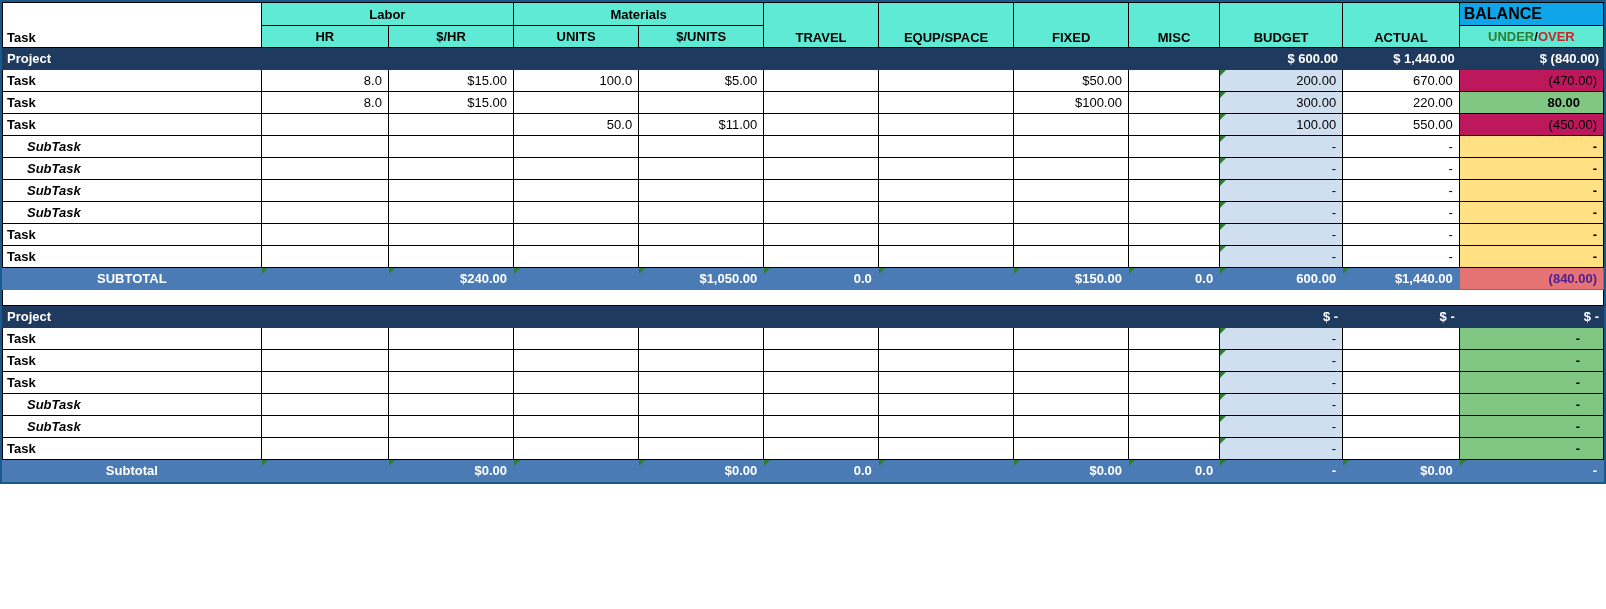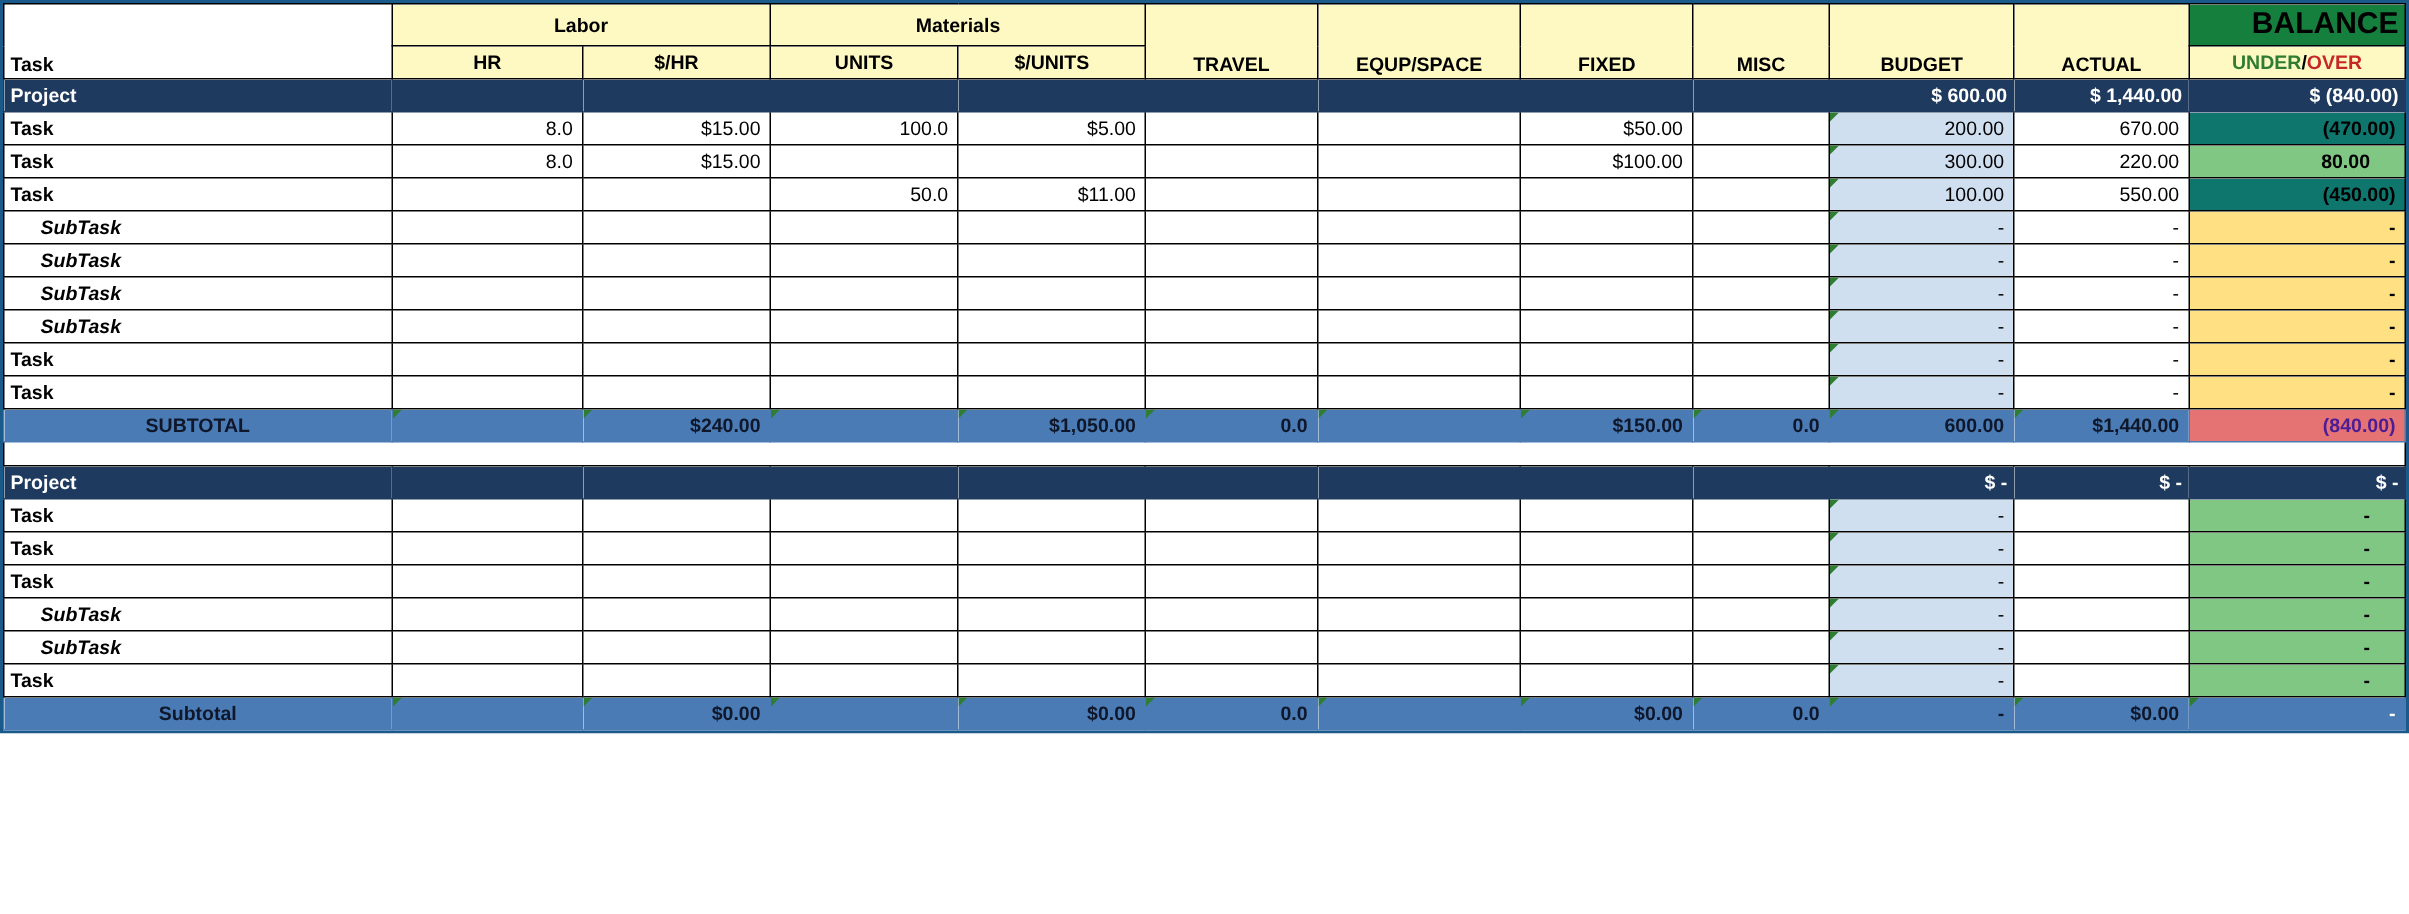--- a/index.html
+++ b/index.html
@@ -20,21 +20,21 @@
     table-layout: fixed;
   }
   td, th {
     border: 1px solid #000;
     padding: 2px 4px;
     height: 22px;
     overflow: hidden;
     white-space: nowrap;
   }
   .hdr {
-    background: #fef9c3;
+    background: #5eead4;
     font-weight: bold;
     text-align: center;
   }
   .hdr-left { text-align: left; font-weight: bold; }
   .project-row td {
     background: #1f3a5f;
     color: #fff;
     font-weight: bold;
     border-color: #1f3a5f;
   }
@@ -45,34 +45,34 @@
   .num { text-align: right; padding-right: 6px;}
   .budget-cell { background: #cfdff0; position: relative; text-align:right; padding-right:6px;}
   .budget-cell::before, .tick::before {
     content:"";
     position:absolute; left:0; top:0;
     border-top: 6px solid #2e7d32;
     border-right: 6px solid transparent;
   }
   .tick { position: relative; }
   .actual-cell { text-align: right; padding-right:6px;}
-  .bal-red { background: #0f766e; text-align:right; padding-right:6px; font-weight:bold;}
+  .bal-red { background: #be185d; text-align:right; padding-right:6px; font-weight:normal;}
   .bal-green { background: #81c784; text-align:right; padding-right:23px; font-weight:bold;}
   .bal-yellow { background: #ffe082; text-align:right; padding-right:6px; font-weight:bold;}
   .subtotal-row td {
     background: #4a7bb5;
-    color: #0f172a;
+    color: #ffffff;
     font-weight: bold;
     border-color:#4a7bb5;
   }
   .subtotal-row .lbl { text-align:center; }
   .subtotal-row .num { text-align:right; padding-right:6px;}
   .subtotal-row .bal-red { background:#e57373; color:#000;}
   .balance-hdr {
-    background:#15803d; font-weight:bold; text-align:right; font-size:20px;
+    background:#0ea5e9; font-weight:bold; text-align:left; font-size:16px;
   }
   .under { color:#2e7d32; font-weight:bold;}
   .over { color:#c62828; font-weight:bold;}
   .spacer td { border-left:none; border-right:none; background:#fff; height:16px;}
   .spacer td:first-child{border-left:1px solid #000;}
   .spacer td:last-child{border-right:1px solid #000;}
   col.c-task{width:244px;}
   col.c-hr{width:120px;}
   col.c-rate{width:118px;}
   col.c-units{width:118px;}

